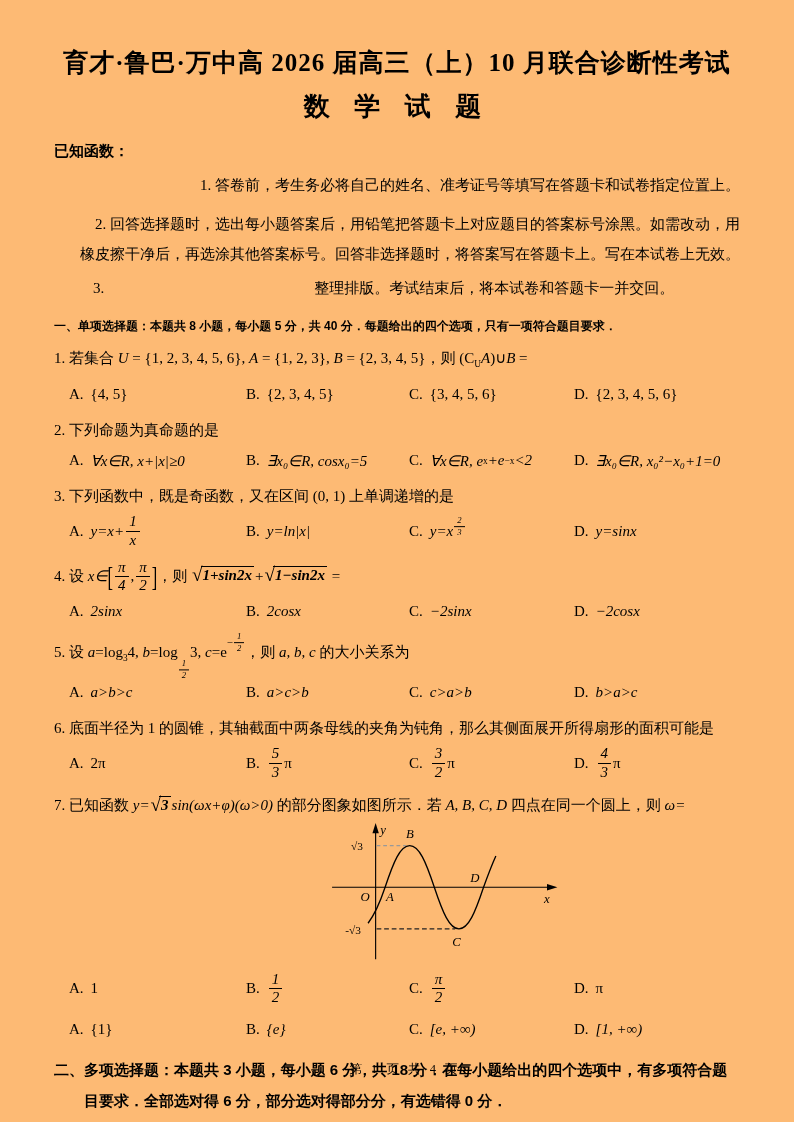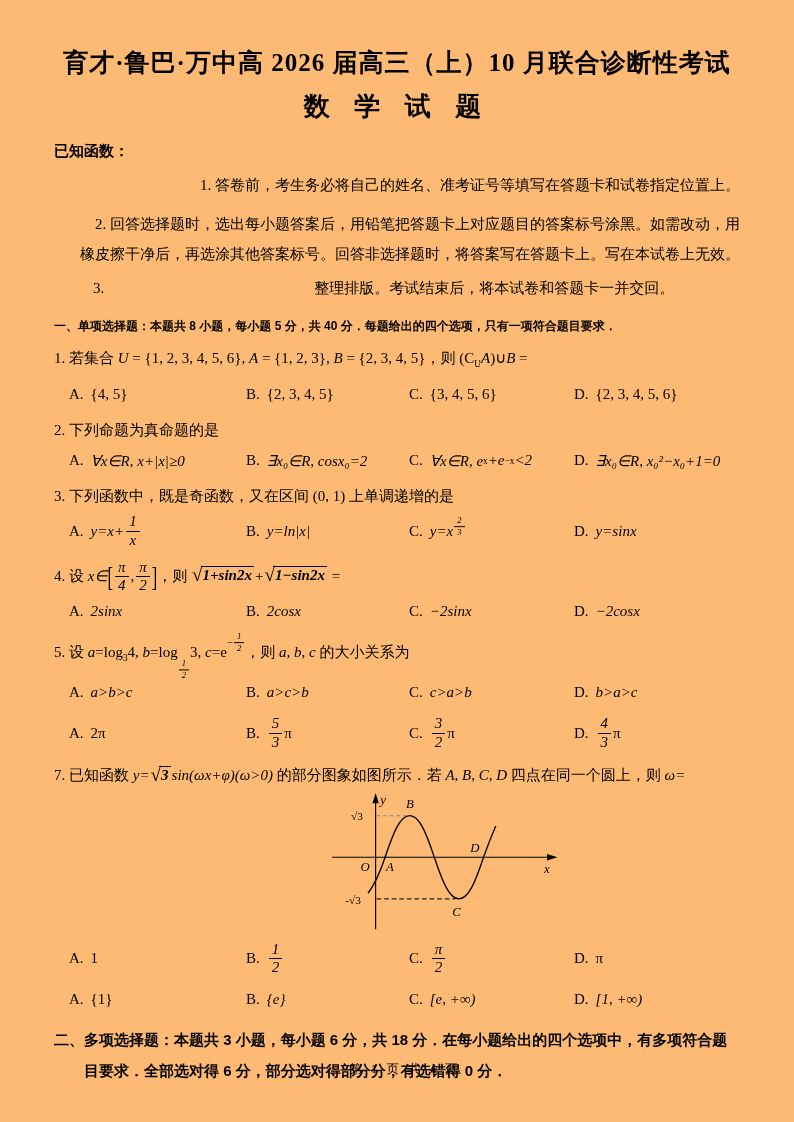--- a/index.html
+++ b/index.html
@@ -99,21 +99,21 @@
     <div class="opts">
       <div class="opt">
           <span class="olabel">A.</span>
           <span class="oval">
             <span class="m">∀x∈R, x+|x|≥0</span>
           </span>
         </div>
       <div class="opt">
           <span class="olabel">B.</span>
           <span class="oval">
-            <span class="m">∃x₀∈R, cosx₀=2</span>
+            <span class="m">∃x₀∈R, cosx₀=5</span>
           </span>
         </div>
       <div class="opt">
           <span class="olabel">C.</span>
           <span class="oval">
             <span class="m">∀x∈R, e</span>
             <sup>x</sup>
             <span class="m">+e</span>
             <sup>−x</sup>
             <span class="m">&lt;2</span>
@@ -236,20 +236,21 @@
       <div class="opt">
           <span class="olabel">D.</span>
           <span class="oval">
             <span class="m">b&gt;a&gt;c</span>
           </span>
         </div>
     </div>
   </div>
 
   <div class="q">
+    <div class="stem"><span class="t">6. 底面半径为 1 的圆锥，其轴截面中两条母线的夹角为钝角，那么其侧面展开所得扇形的面积可能是</span></div>
     <div class="opts">
       <div class="opt">
           <span class="olabel">A.</span>
           <span class="oval">
             <span class="r">2π</span>
           </span>
         </div>
       <div class="opt">
           <span class="olabel">B.</span>
           <span class="oval">

